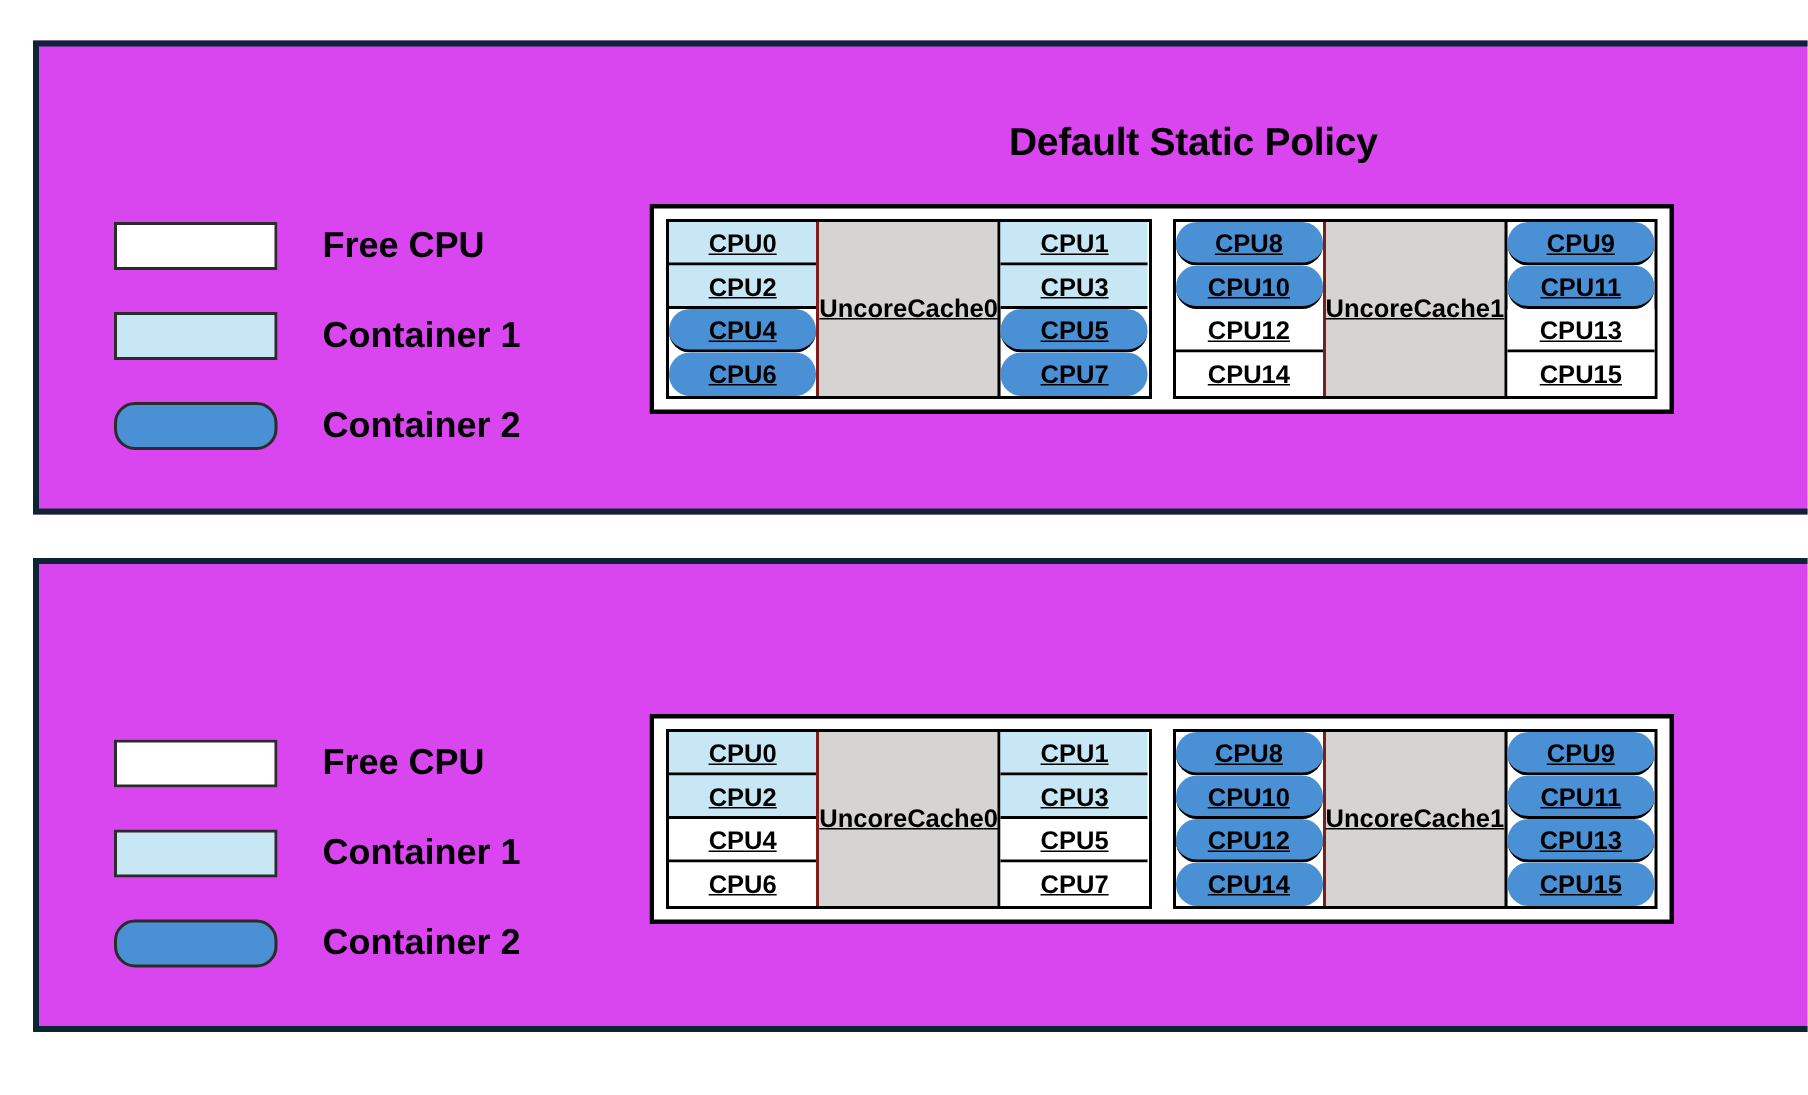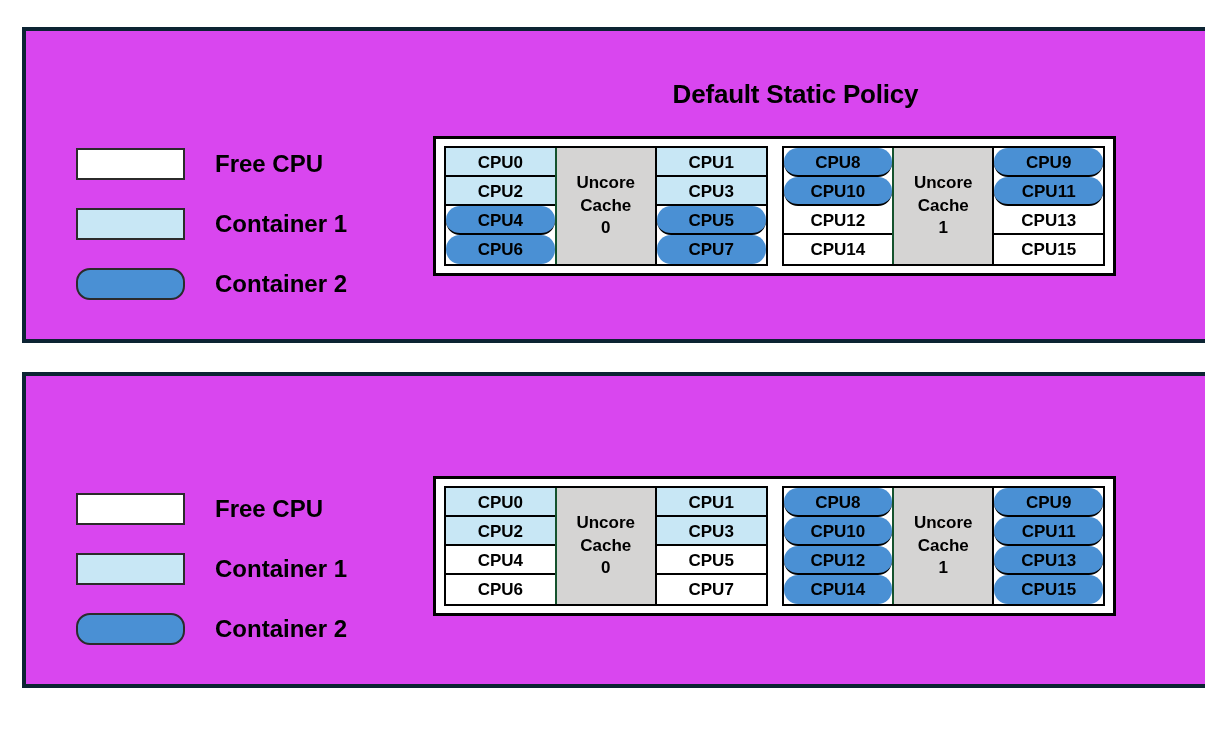--- a/index.html
+++ b/index.html
@@ -92,33 +92,34 @@
   .sockets {
     display: flex;
     gap: 14px;
   }
   .socket {
     flex: 1;
     display: flex;
     border: 2px solid #000000;
     box-sizing: border-box;
     background: #ffffff;
+    text-decoration: underline;
   }
   .cpu-col {
     display: flex;
     flex-direction: column;
     width: 34%;
   }
   .cache-col {
     flex: 1;
     background: #d5d4d3;
-    border-left: 2px solid #14532d;
+    border-left: 2px solid #7f1d1d;
     border-right: 2px solid #000000;
     display: flex;
-    flex-direction: column;
+    flex-direction: row;
     align-items: center;
     justify-content: center;
     text-align: center;
     font-size: 17px;
     font-weight: bold;
     color: #000000;
     line-height: 1.32;
     padding: 2px 0;
   }
   .cache-line { display: block; }

